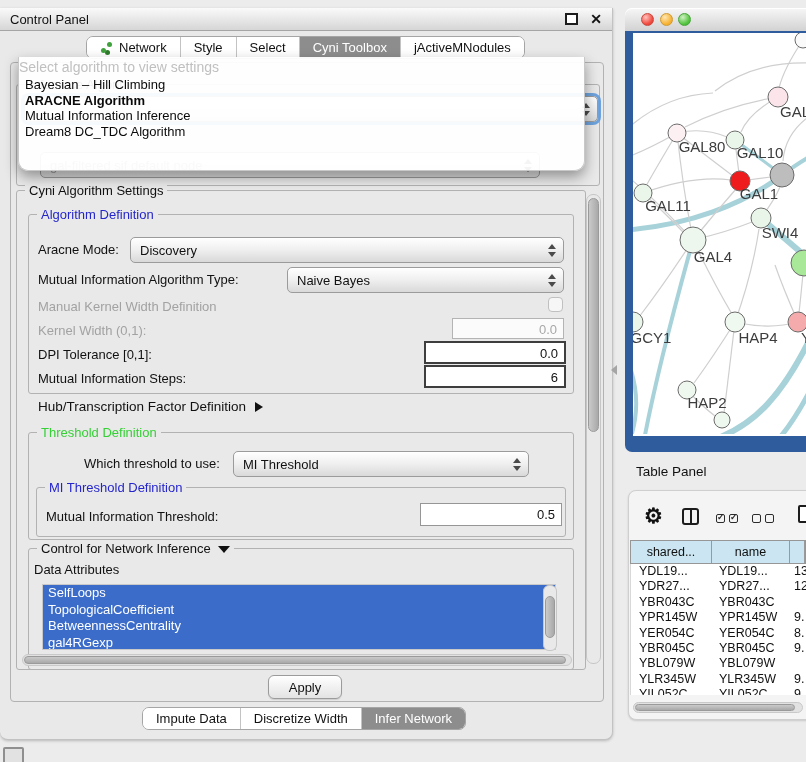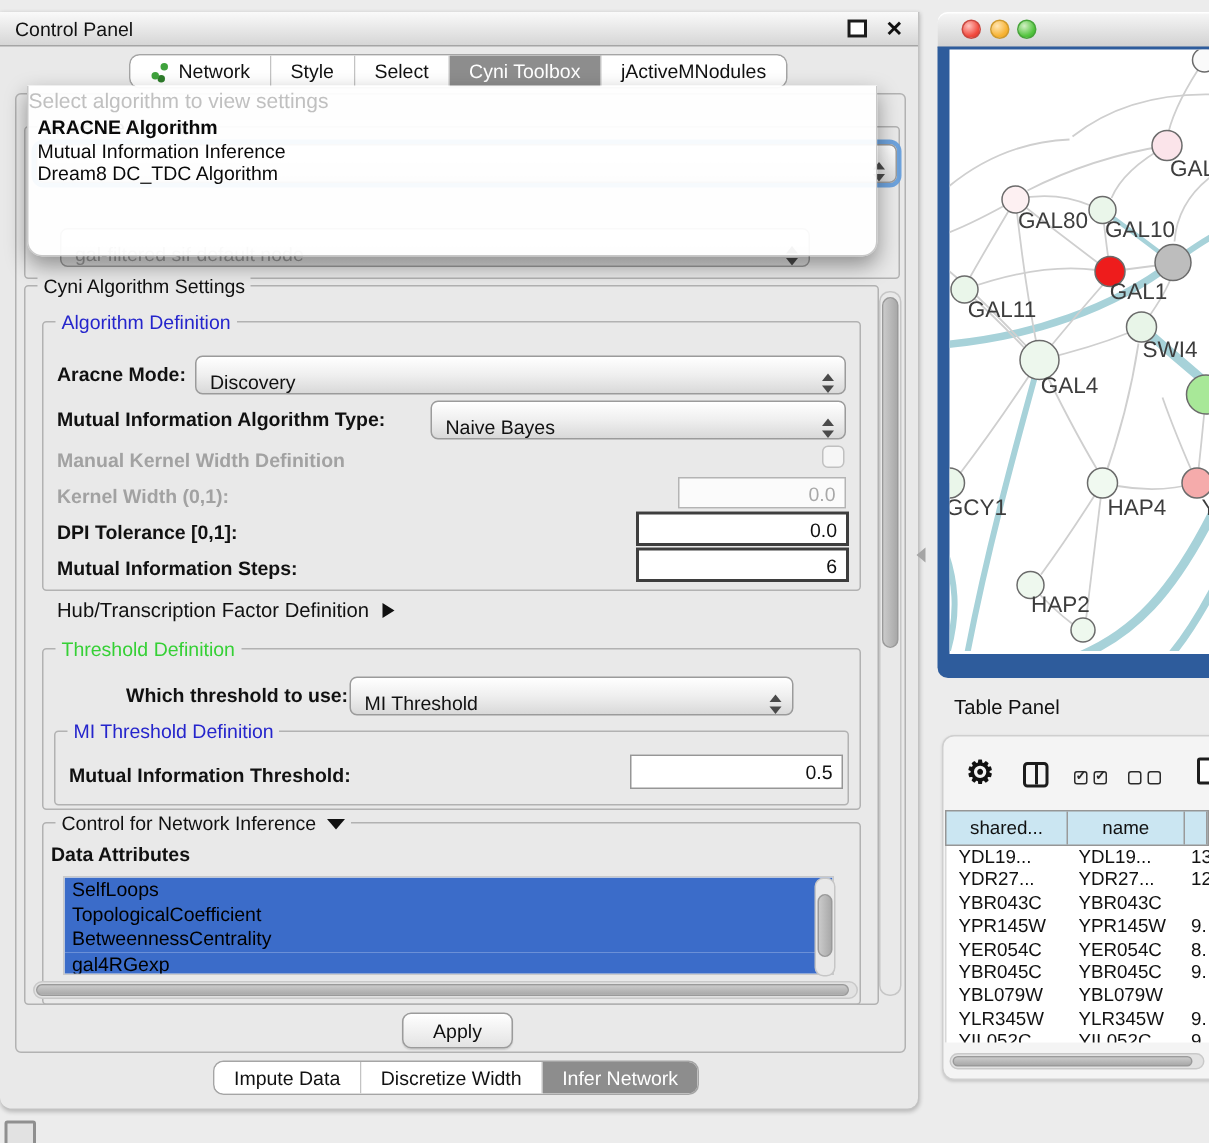--- a/index.html
+++ b/index.html
@@ -16,24 +16,24 @@
   .tab:last-child{border-right:none}
   .tab.active{background:#8d8d8d;color:#fff}
   .net-ico{position:relative;width:13px;height:13px;margin-right:6px;display:inline-block}
   .net-ico::before{content:"";position:absolute;left:1px;top:7px;width:5px;height:5px;border-radius:50%;background:#3fa23c;box-shadow:6px -6px 0 #3fa23c,4px 2px 0 #2e7d2b}
   
   .main{position:absolute;left:10px;top:62px;width:592px;height:638px;background:#e9e9e9;border:1px solid #b2b2b2;border-radius:4px}
   .fs{position:absolute;border:1px solid #b2b2b2;border-radius:3px}
   .fs>.lg{position:absolute;top:-8px;left:8px;background:#e9e9e9;padding:0 4px;font-size:13px;line-height:15px;white-space:nowrap}
   .lg.blue{color:#2525cc}
   .lg.green{color:#35d035}
-  .lb{position:absolute;font-size:13px;font-weight:bold;line-height:14px;white-space:nowrap}
+  .lb{position:absolute;font-size:13px;font-weight:normal;line-height:14px;white-space:nowrap}
   .lb.dis{color:#a2a2a2}
   .plain{position:absolute;font-size:13.5px;line-height:15px;white-space:nowrap}
-  .combo{position:absolute;display:flex;align-items:flex-end;box-sizing:border-box;height:26px;border:1px solid #9b9b9b;border-radius:5px;background:linear-gradient(#ffffff,#efefef 50%,#d9d9d9);box-shadow:inset 0 1px 0 #fff;font-size:13px;padding-left:9px}
+  .combo{position:absolute;display:flex;align-items:center;box-sizing:border-box;height:26px;border:1px solid #9b9b9b;border-radius:5px;background:linear-gradient(#ffffff,#efefef 50%,#d9d9d9);box-shadow:inset 0 1px 0 #fff;font-size:13px;padding-left:9px}
   .combo .arr{margin-left:auto;margin-right:7px;display:flex;flex-direction:column;gap:3px;align-items:center}
   .arr i{display:block;width:0;height:0}
   .arr .up{border-left:4px solid transparent;border-right:4px solid transparent;border-bottom:5px solid #4a4a4a}
   .arr .dn{border-left:4px solid transparent;border-right:4px solid transparent;border-top:5px solid #4a4a4a}
   .combo.focus{box-shadow:0 0 0 3px rgba(96,155,220,.9),inset 0 1px 0 #fff}
   .field{position:absolute;background:#fff;font-size:13px;text-align:right;box-sizing:border-box;padding:3px 6px 0 0}
   .field.dim{border:1px solid #b4b4b4;color:#a8a8a8;background:#fbfbfb}
   .field.strong{border:2px solid #3e3e3e}
   .field.mid{border:1px solid #969696}
   .chk{position:absolute;width:15px;height:15px;border:1.5px solid #c0c0c0;border-radius:4px;background:#f6f6f6;box-sizing:border-box}
@@ -44,21 +44,21 @@
   .dd-ph{height:20px;line-height:20px;color:#c0c0c0;font-size:14px}
   .dd-item{height:15.5px;line-height:15.5px;padding-left:6px;font-size:13px;color:#0a0a0a}
   .dd-item.hl{font-weight:bold}
   
   .vtrack{position:absolute;background:#e9e9e9;border:1px solid #c6c6c6;border-radius:7px}
   .vthumb{position:absolute;background:linear-gradient(90deg,#cacaca,#a9a9a9);border:1px solid #9a9a9a;border-radius:6px}
   .htrack{position:absolute;background:#e2e2e2;border:1px solid #c9c9c9;border-radius:6px}
   .hthumb{position:absolute;left:1px;top:1px;bottom:1px;background:linear-gradient(#cacaca,#a9a9a9);border:1px solid #9a9a9a;border-radius:5px}
   
   .attr-list{position:absolute;left:42px;top:584px;width:514px;height:66px;background:#fff;border:1px solid #c9c9c9;box-sizing:border-box;overflow:hidden}
-  .attr-item{height:16.5px;line-height:16.5px;padding-left:5px;font-size:13px;background:#3b6cc9;color:#000000;white-space:nowrap}
+  .attr-item{height:16.5px;line-height:16.5px;padding-left:5px;font-size:13px;background:#3b6cc9;color:#ffffff;white-space:nowrap}
   
   .btn{position:absolute;display:flex;align-items:center;justify-content:center;border:1px solid #9b9b9b;border-radius:6px;background:linear-gradient(#ffffff,#e3e3e3);font-size:13px;box-shadow:0 1px 1px rgba(0,0,0,.12)}
   
   .netw{position:absolute;left:625px;top:8px;width:190px;height:444px}
   .net-title{position:absolute;left:0;top:0;right:0;height:23px;background:linear-gradient(#f7f7f7,#d2d2d2);border-bottom:1px solid #8f8f8f;border-radius:7px 0 0 0;box-shadow:inset 0 1px 0 #fff}
   .tl{position:absolute;top:5px;width:13px;height:13px;border-radius:50%;box-sizing:border-box;border:1px solid}
   .tl.red{left:16px;background:radial-gradient(circle at 35% 30%,#ffc2bd,#f1493d 65%,#d63a30);border-color:#c94840}
   .tl.yel{left:35px;background:radial-gradient(circle at 35% 30%,#ffe6b3,#f7b232 65%,#e9a427);border-color:#cf9a2e}
   .tl.grn{left:53px;background:radial-gradient(circle at 35% 30%,#d2f0c4,#52c43e 65%,#3fae2f);border-color:#47a53a}
   .net-body{position:absolute;left:0;top:23px;right:0;bottom:0;background:#2e5c9c;border-radius:0 0 0 7px;padding:2px 0 16px 8px;box-sizing:border-box}
@@ -129,20 +129,21 @@
   <span>gal-filtered sif default node</span>
   <span class="arr">
       <i class="up"></i>
       <i class="dn"></i>
     </span>
 </div>
 
 <div class="popup">
   <div class="dd-ph">Select algorithm to view settings</div>
   <div id="dd-items">
+      <div class="dd-item">Bayesian – Hill Climbing</div>
       <div class="dd-item hl">ARACNE Algorithm</div>
       <div class="dd-item">Mutual Information Inference</div>
       <div class="dd-item">Dream8 DC_TDC Algorithm</div>
     </div>
 </div>
 
 <div class="fs" style="left:16px;top:190px;width:568px;height:478px">
   <span class="lg">Cyni Algorithm Settings</span>
 </div>
 <div class="vtrack" style="left:586px;top:194px;width:13px;height:468px">

